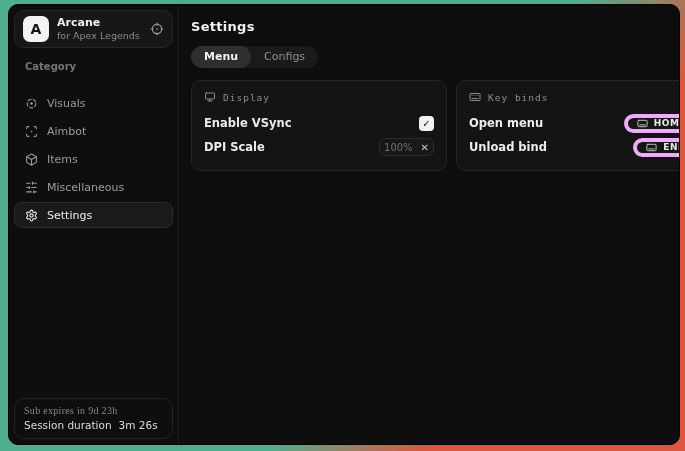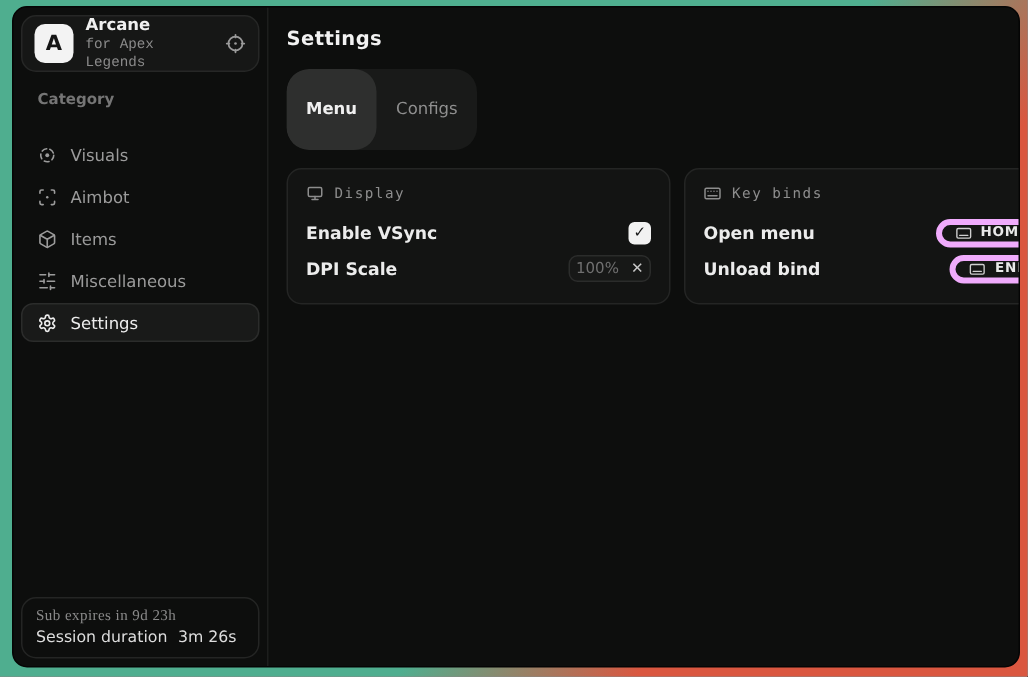--- a/index.html
+++ b/index.html
@@ -17,40 +17,40 @@
   
   .sidebar { width:170px; flex:none; border-right:1px solid #1D1E1D;
     display:flex; flex-direction:column; padding:5px; }
   .side-header { background:#161716; border:1px solid #262726; border-radius:10px;
     height:38px; padding:5px 8px; display:flex; align-items:center; gap:8px; }
   .logo { width:26px; height:26px; background:#F3F3F3; border-radius:7px;
     color:#151515; font-size:14px; font-weight:700;
     display:flex; align-items:center; justify-content:center; flex:none; }
   .app-text { display:flex; flex-direction:column; line-height:1.25; }
   .app-name { font-size:11px; font-weight:700; color:#F0F0F0; }
-  .app-sub { font-size:9.5px; color:#8B8B8B;font-family:Liberation Mono, monospace; }
+  .app-sub { font-size:9.5px; color:#8B8B8B; }
   .header-target { margin-left:auto; color:#9A9A9A; display:flex; cursor:pointer; }
   .category { margin:13px 0 18px 11px; font-size:10px; color:#757575;font-weight:bold; }
   .nav { display:flex; flex-direction:column; gap:2px; }
   .nav-item { display:flex; align-items:center; gap:9px; height:26px;
     padding:0 10px; border-radius:8px; border:1px solid transparent;
     color:#9B9B9B; font-size:11px; cursor:pointer; }
   .nav-item .nicon { display:flex; color:inherit; }
   .nav-item.selected { background:#191A19; border-color:#2B2C2B; color:#EDEDED; }
   .footer-card { margin-top:auto; border:1px solid #242524; border-radius:10px;
     padding:6px 9px 7px; display:flex; flex-direction:column; gap:3px; }
   .sub-line { font-family:Liberation Serif, serif; font-size:10px;
     color:#8A8A8A; letter-spacing:0.3px; white-space:nowrap; }
   .session-line { font-size:10.5px; color:#DDDDDD; display:flex; gap:7px; white-space:nowrap; }
   
   .main { flex:1; padding:14px 12px; display:flex; flex-direction:column; }
   .main-title { font-size:13px; font-weight:700; color:#F2F2F2; letter-spacing:0.3px; }
   .tabs { margin-top:12px; display:inline-flex; align-self:flex-start;
     background:#191A19; border-radius:15px; overflow:hidden; }
-  .tab { padding:20px 13px; font-size:11px; color:#8F8F8F; cursor:pointer;
+  .tab { padding:4px 13px; font-size:11px; color:#8F8F8F; cursor:pointer;
     border-radius:15px; line-height:1.3; }
   .tab.selected { background:#2E2F2E; color:#F0F0F0; font-weight:600; }
   .cards { margin-top:12px; display:flex; gap:9px; }
   .card { width:256px; background:#131413; border:1px solid #242524;
     border-radius:10px; padding:10px 12px 11px; }
   .card-header { display:flex; align-items:center; gap:7px; margin-bottom:8px;
     color:#8D8D8D; font-family:"DejaVu Sans Mono", monospace; font-size:9.5px;
     letter-spacing:1px; }
   .row { display:flex; align-items:center; justify-content:space-between; height:24px; }
   .row-label { font-size:11.5px; font-weight:600; color:#ECECEC; }

